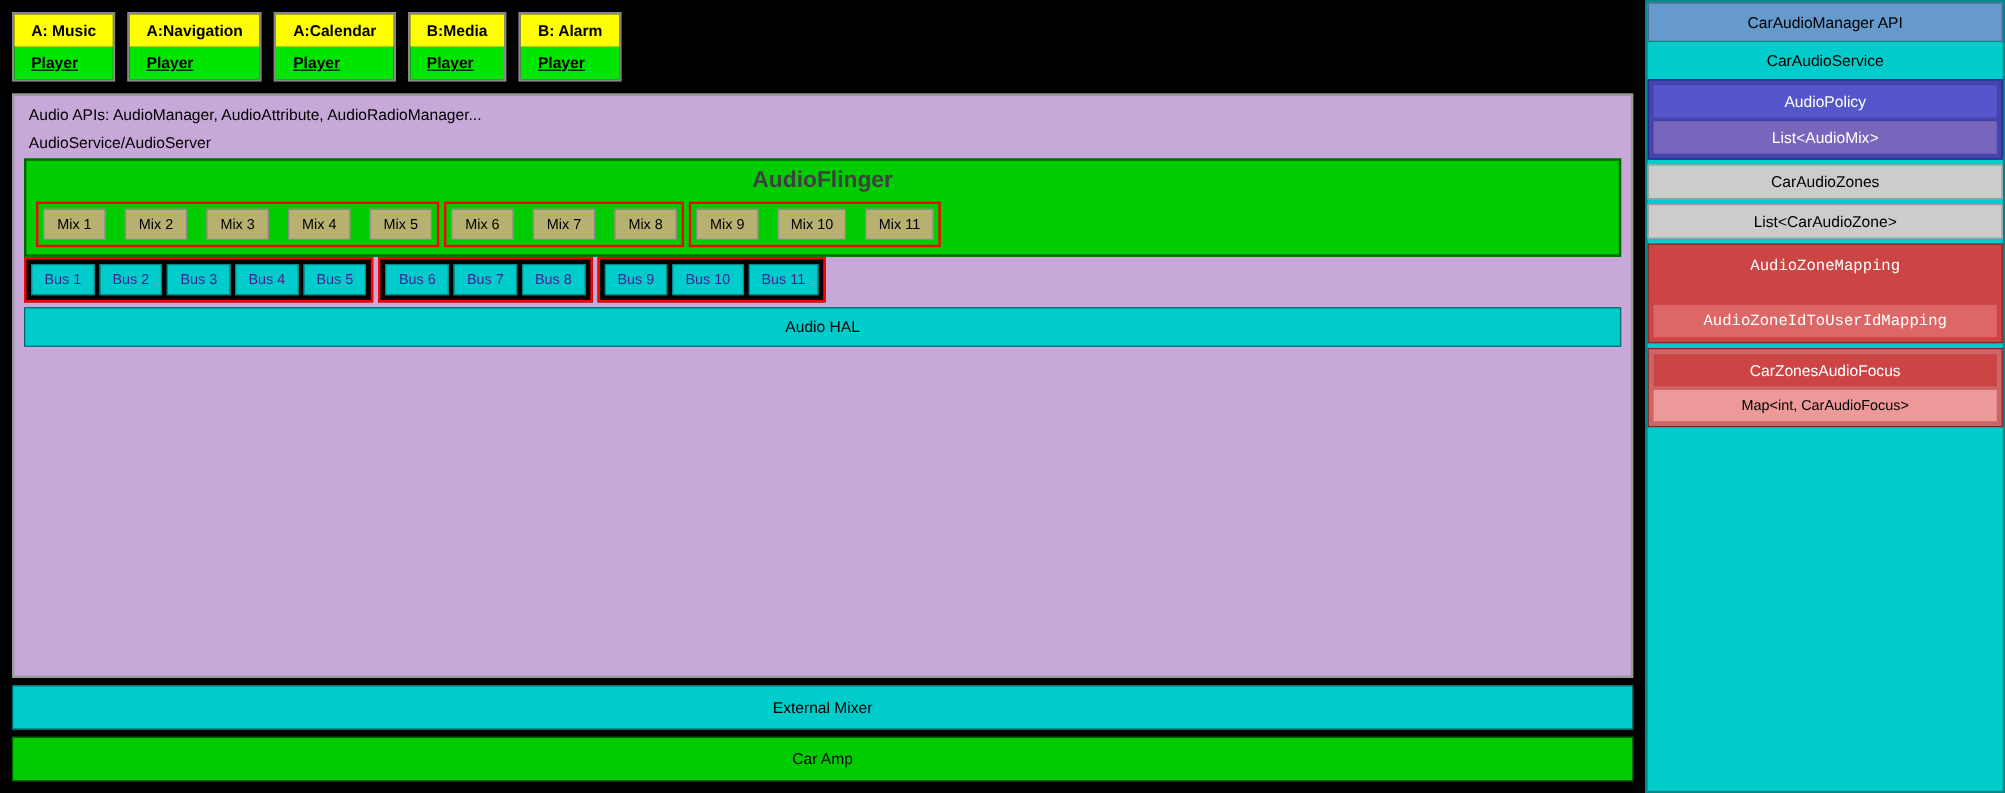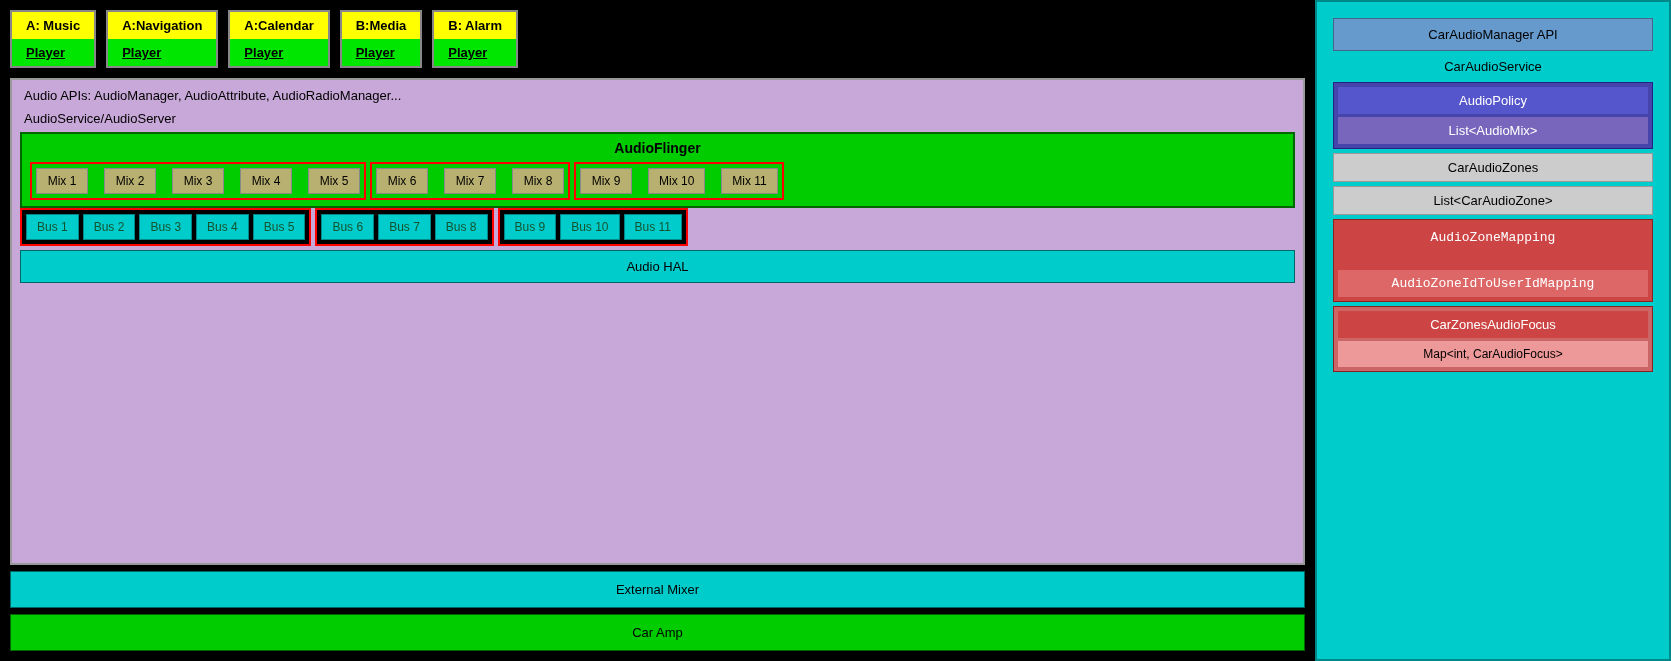--- a/index.html
+++ b/index.html
@@ -79,23 +79,23 @@
       border: 2px solid #006600;
       padding: 6px 8px;
       display: flex;
       flex-direction: column;
       gap: 6px;
       position: relative;
     }
 
     .audio-flinger-label {
       text-align: center;
-      font-size: 14px;
+      font-size: 19px;
       font-weight: bold;
-      color: #000000;
+      color: #404040;
     }
 
     .zone-group {
       border: 2.5px solid red;
       padding: 4px;
       display: flex;
       flex-direction: column;
       gap: 4px;
       background: transparent;
     }
@@ -118,21 +118,21 @@
     .bus-row {
       display: flex;
       gap: 4px;
     }
 
     .bus-box {
       background: #00cccc;
       border: 1px solid #008888;
       padding: 5px 10px;
       font-size: 12px;
-      color: #14532d;
+      color: #4c1d95;
       text-align: center;
       min-width: 52px;
     }
 
     .audio-hal-bar {
       background: #00cccc;
       border: 1px solid #006666;
       text-align: center;
       padding: 8px;
       font-size: 13px;
@@ -153,26 +153,26 @@
       background: #00cc00;
       border: 1px solid #006600;
       text-align: center;
       padding: 10px;
       font-size: 13px;
       color: #000;
     }
 
     
     .right-panel {
-      width: 356px;
+      width: 300px;
       background: #00cccc;
       border: 2px solid #008888;
       display: flex;
       flex-direction: column;
-      padding: 16px;
+      padding: 0;
       gap: 4px;
     }
 
     .car-audio-manager-bar {
       background: #6699cc;
       border: 1px solid #446688;
       text-align: center;
       padding: 8px;
       font-size: 13px;
       color: #000;

